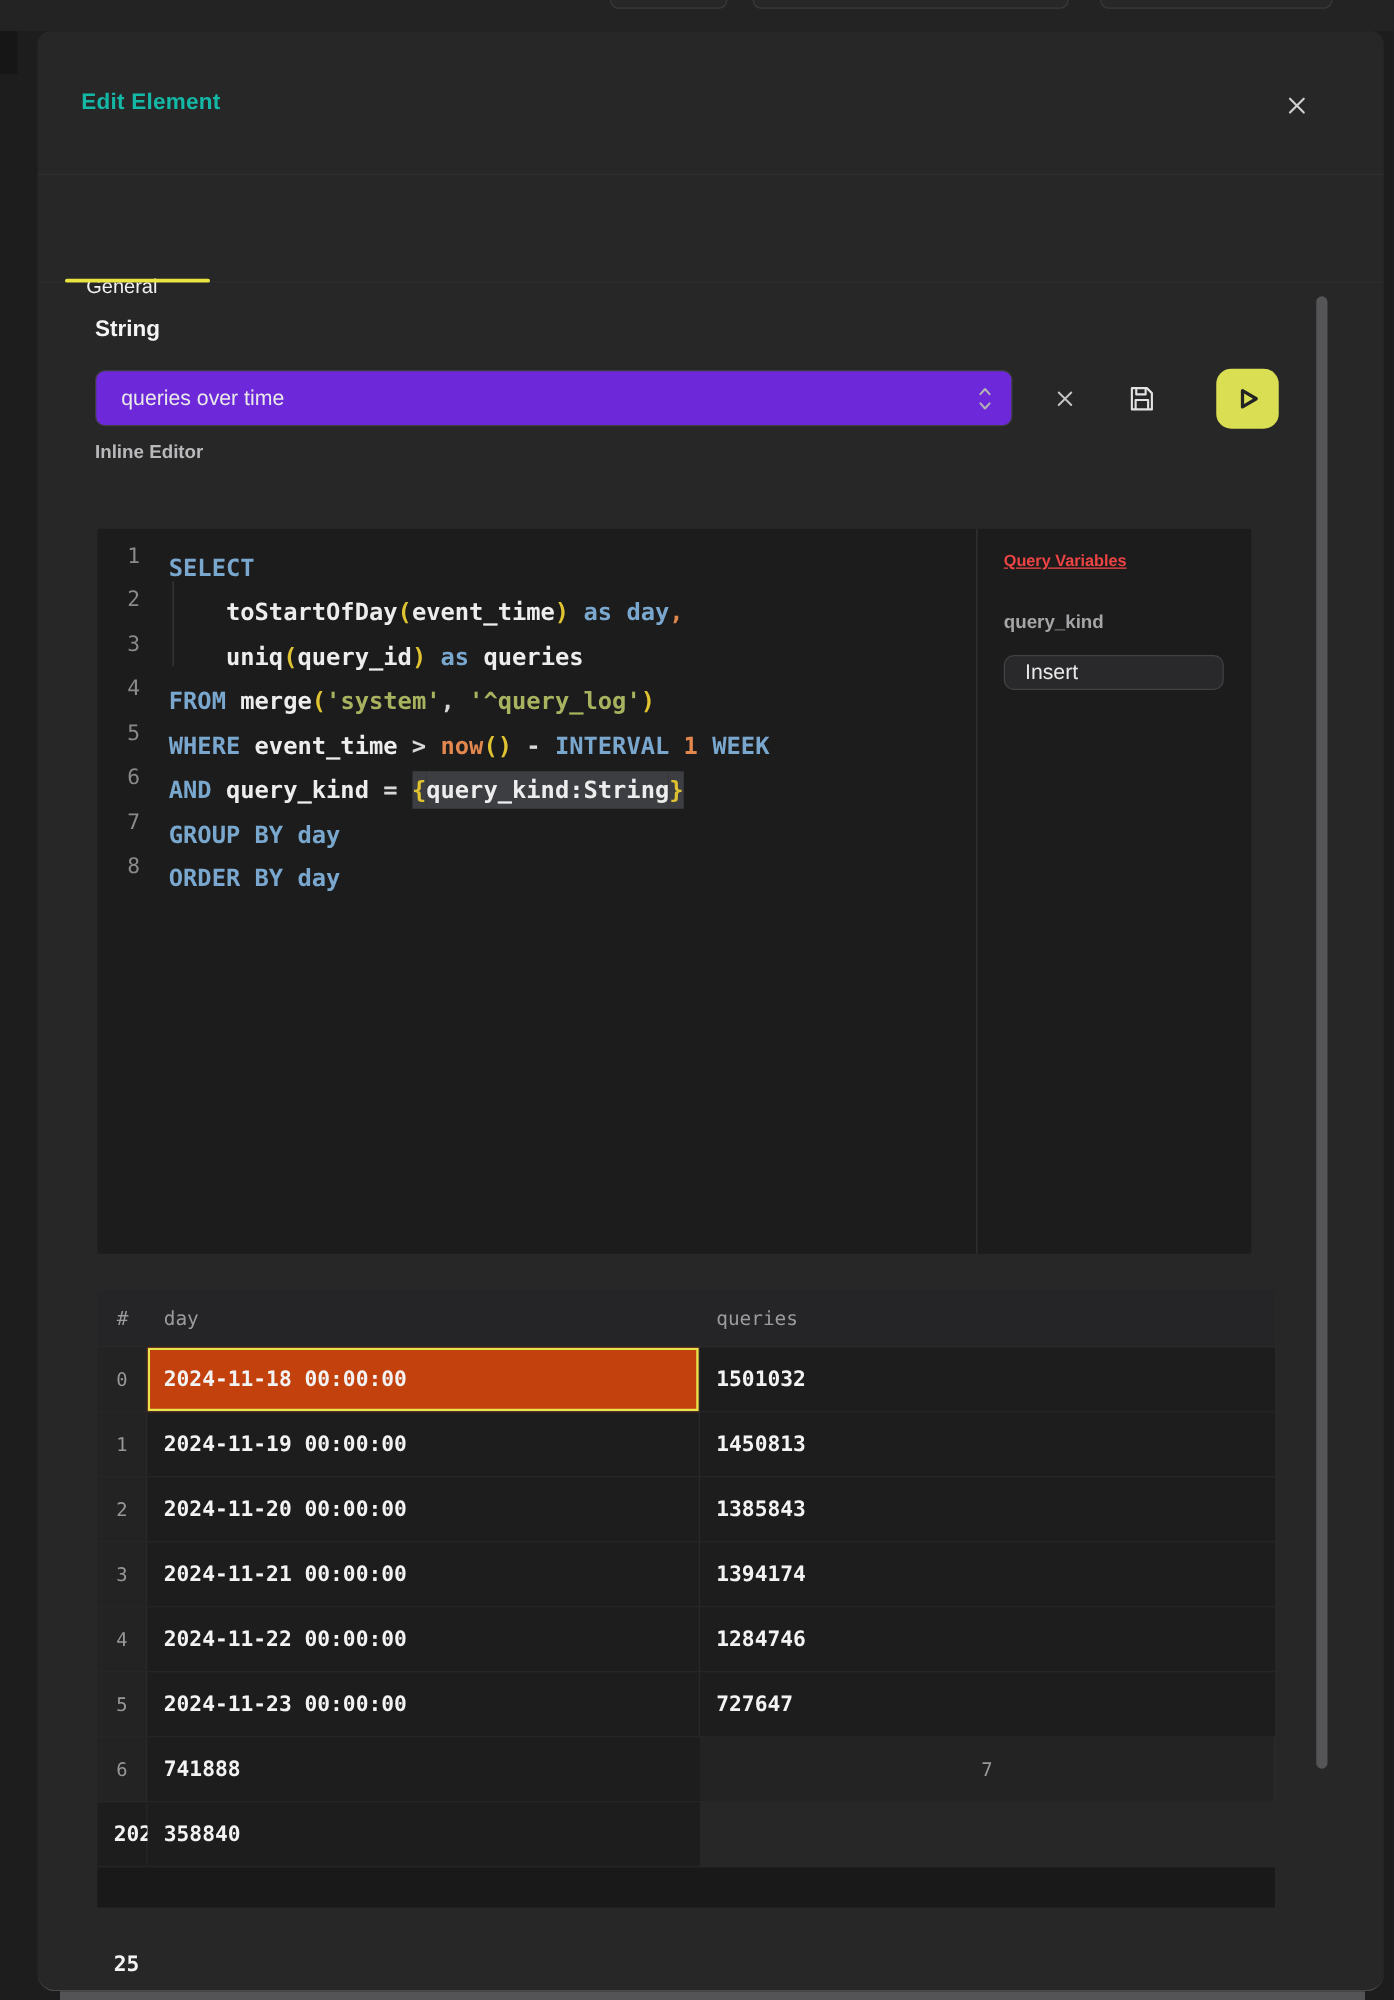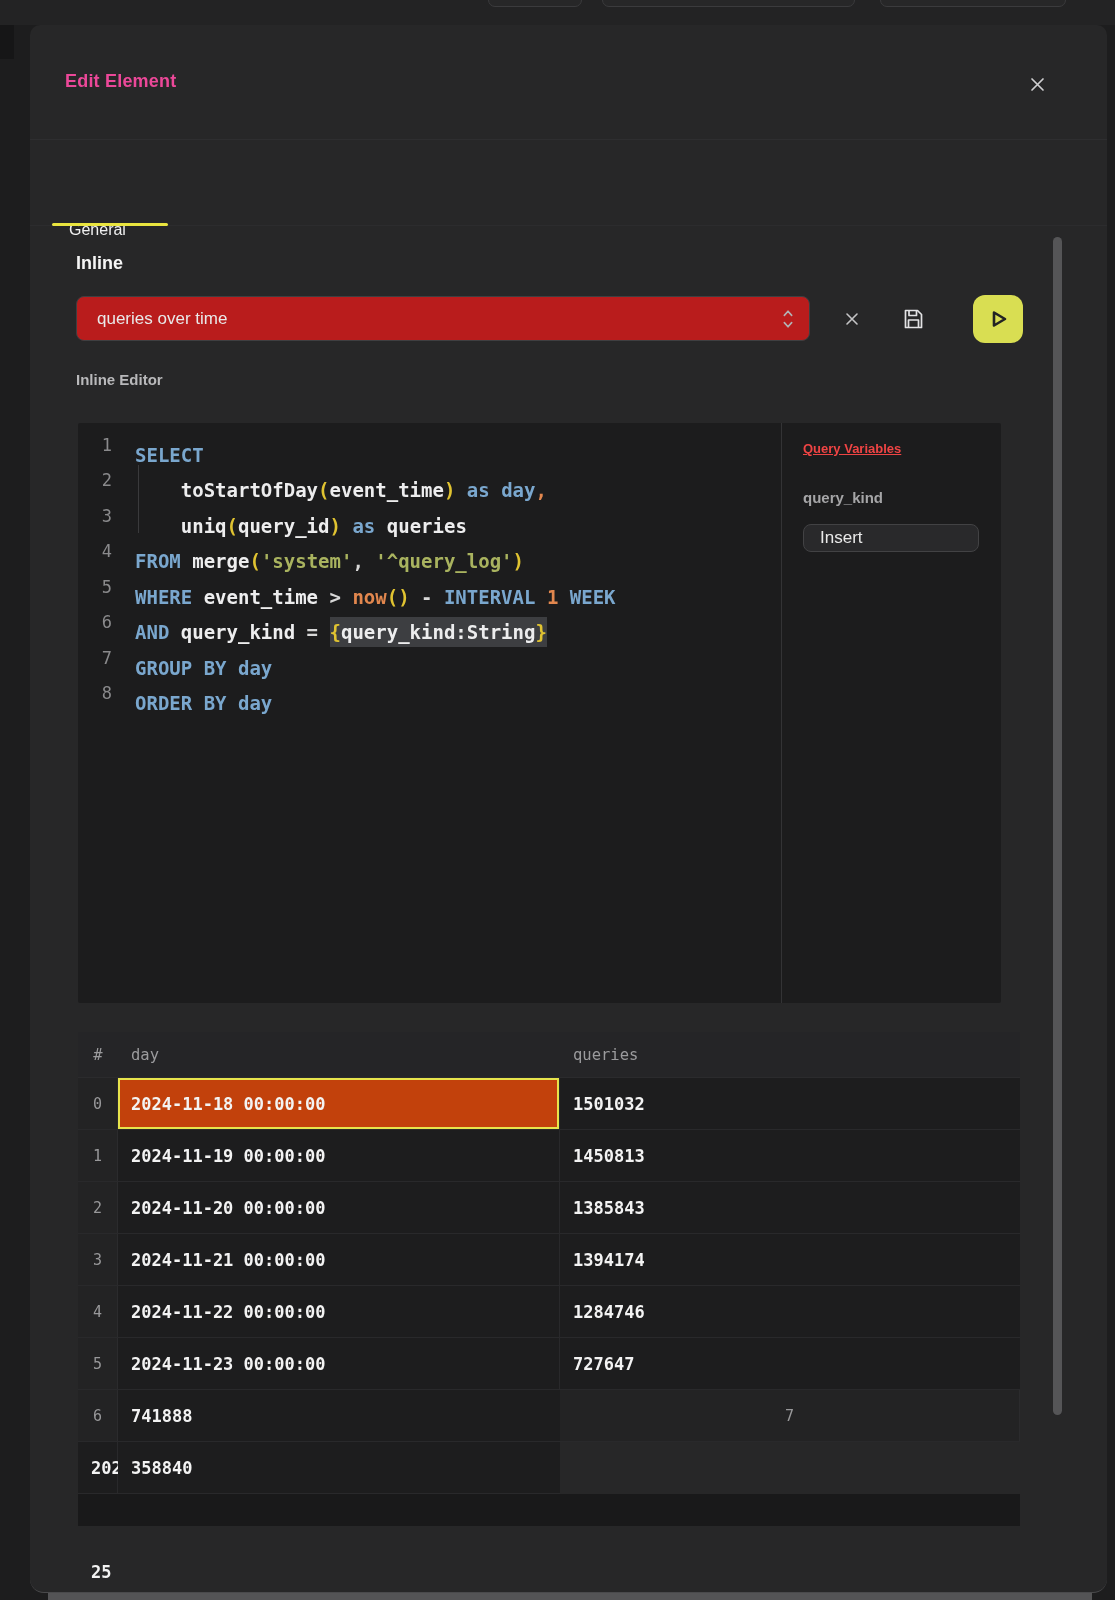--- a/index.html
+++ b/index.html
@@ -12,42 +12,42 @@
   .bgbtn.b1 { left:488px; width:94px; }
   .bgbtn.b2 { left:602px; width:253px; }
   .bgbtn.b3 { left:880px; width:186px; }
   .corner-notch { position:absolute; left:0; top:25px; width:14px; height:34px; background:#161617; }
   .bottom-surface { position:absolute; left:48px; top:1593px; width:1044px; height:7px; background:#545456; }
 
   
   .modal { position:absolute; left:30px; top:25px; width:1077px; height:1568px; background:#272728;
            border-radius:10px 10px 14px 14px; border-bottom:1px solid #4a4a4c; }
 
-  .modal-title { position:absolute; left:35px; top:46px; font-size:18px; font-weight:600; color:#ec4899; letter-spacing:.2px; }
+  .modal-title { position:absolute; left:35px; top:46px; font-size:18px; font-weight:600; color:#14b8a6; letter-spacing:.2px; }
   .close-btn { position:absolute; left:993px; top:45px; width:28px; height:28px; display:flex; align-items:center; justify-content:center;
                color:#cfcfd1; font-size:15px; cursor:pointer; }
   .header-divider { position:absolute; left:0; top:114px; width:100%; height:1px; background:#2e2e30; }
 
   .tab-row-divider { position:absolute; left:0; top:200px; width:100%; height:1px; background:#2c2c2e; }
   .tab { position:absolute; left:39px; top:158px; font-size:16px; color:#f0f0f0;margin-top:38px; }
   .tab-underline { position:absolute; left:22px; top:198px; width:116px; height:3px; background:#e9e43f; border-radius:2px; }
 
   .query-heading { position:absolute; left:46px; top:228px; font-size:18px; font-weight:700; color:#f5f5f5; }
 
-  .select { position:absolute; left:46px; top:271px; width:734px; height:45px; background:#b91c1c;
+  .select { position:absolute; left:46px; top:271px; width:734px; height:45px; background:#6d28d9;
             border:1px solid #3f3f41; border-radius:8px; display:flex; align-items:center; padding:0 14px 0 20px; }
   .select-value { flex:1; font-size:17px; color:#e9e9e9; }
   .chevrons { width:14px; height:22px; }
   .icon-btn { position:absolute; width:28px; height:28px; display:flex; align-items:center; justify-content:center; cursor:pointer; }
   .clear-btn { left:808px; top:280px; color:#c4c4c6; font-size:14px; }
   .save-btn { left:869px; top:280px; }
   .play-btn { position:absolute; left:943px; top:270px; width:50px; height:48px; background:#d9de52; border-radius:12px;
               display:flex; align-items:center; justify-content:center; cursor:pointer; }
 
-  .inline-label { position:absolute; left:46px; top:346px; font-size:15px; font-weight:600; color:#b9b9bb;text-align:right; }
+  .inline-label { position:absolute; left:46px; top:328px; font-size:15px; font-weight:600; color:#b9b9bb;text-align:right; }
 
   
   .editor { position:absolute; left:48px; top:398px; width:923px; height:580px; background:#1c1c1d; border-radius:2px; }
   .code-area { position:absolute; left:0; top:4px; width:703px; }
   .code-line { display:flex; height:35.5px; align-items:center; font-family:"DejaVu Sans Mono", monospace; }
   .ln { width:34px; text-align:right; color:#8a8a8c; font-size:17px; flex:none; }
   .code { padding-left:23px; font-size:19px; font-weight:700; white-space:pre; color:#d8d8d8;margin-top:20px; }
   .tk-kw { color:#7aa7ce; }
   .tk-fn { color:#ededee; }
   .tk-pr { color:#e0c331; }
@@ -100,21 +100,21 @@
     <svg width="15" height="15" viewBox="0 0 15 15">
       <path d="M2 2 L13 13 M13 2 L2 13" stroke="#cfcfd1" stroke-width="1.7" stroke-linecap="round"></path>
     </svg>
   </div>
   <div class="header-divider"></div>
 
   <div class="tab-row-divider"></div>
   <div class="tab">General</div>
   <div class="tab-underline"></div>
 
-  <div class="query-heading">Inline</div>
+  <div class="query-heading">String</div>
 
   <div class="select">
     <span class="select-value">queries over time</span>
     <svg class="chevrons" width="14" height="24" viewBox="0 0 14 24">
       <path d="M3 8 L7 3.5 L11 8" fill="none" stroke="#b2b2b4" stroke-width="1.8" stroke-linecap="round" stroke-linejoin="round"></path>
       <path d="M3 16 L7 20.5 L11 16" fill="none" stroke="#b2b2b4" stroke-width="1.8" stroke-linecap="round" stroke-linejoin="round"></path>
     </svg>
   </div>
 
   <div class="icon-btn clear-btn">

